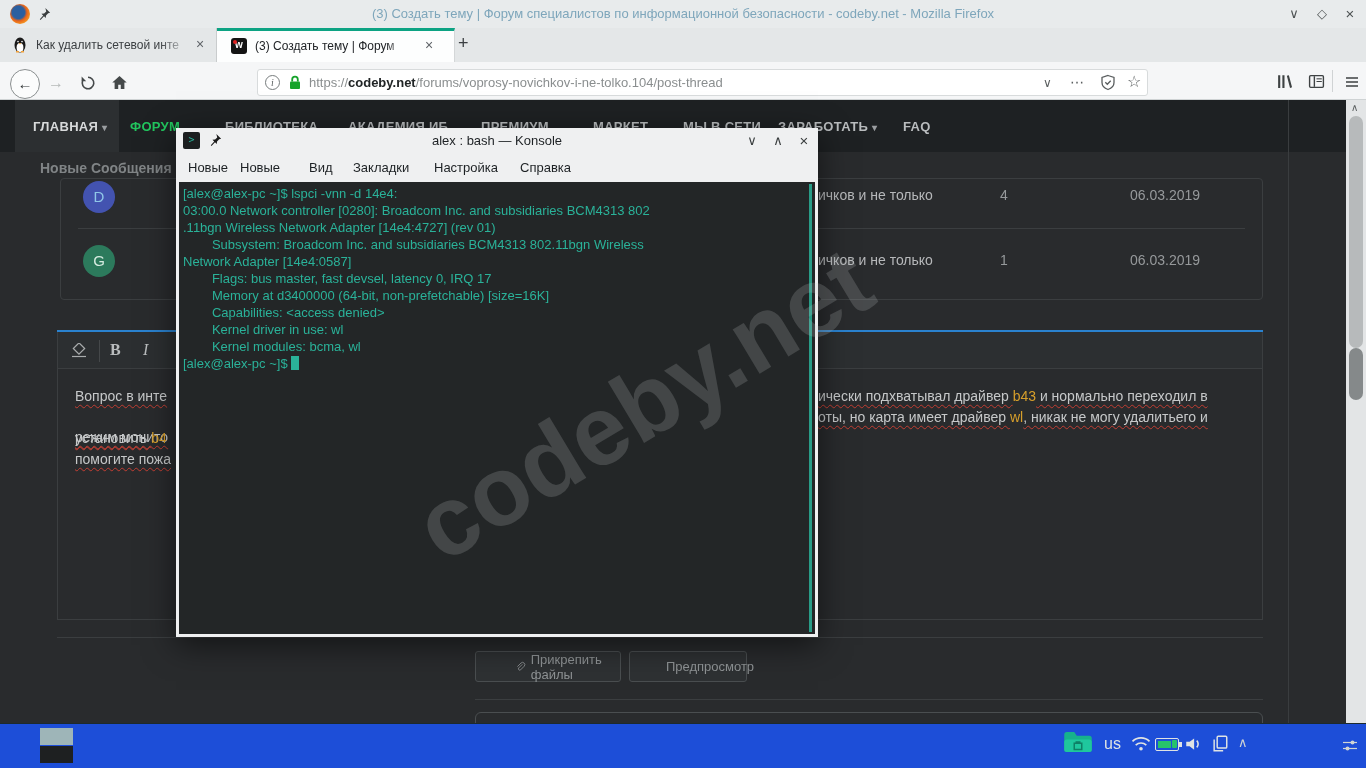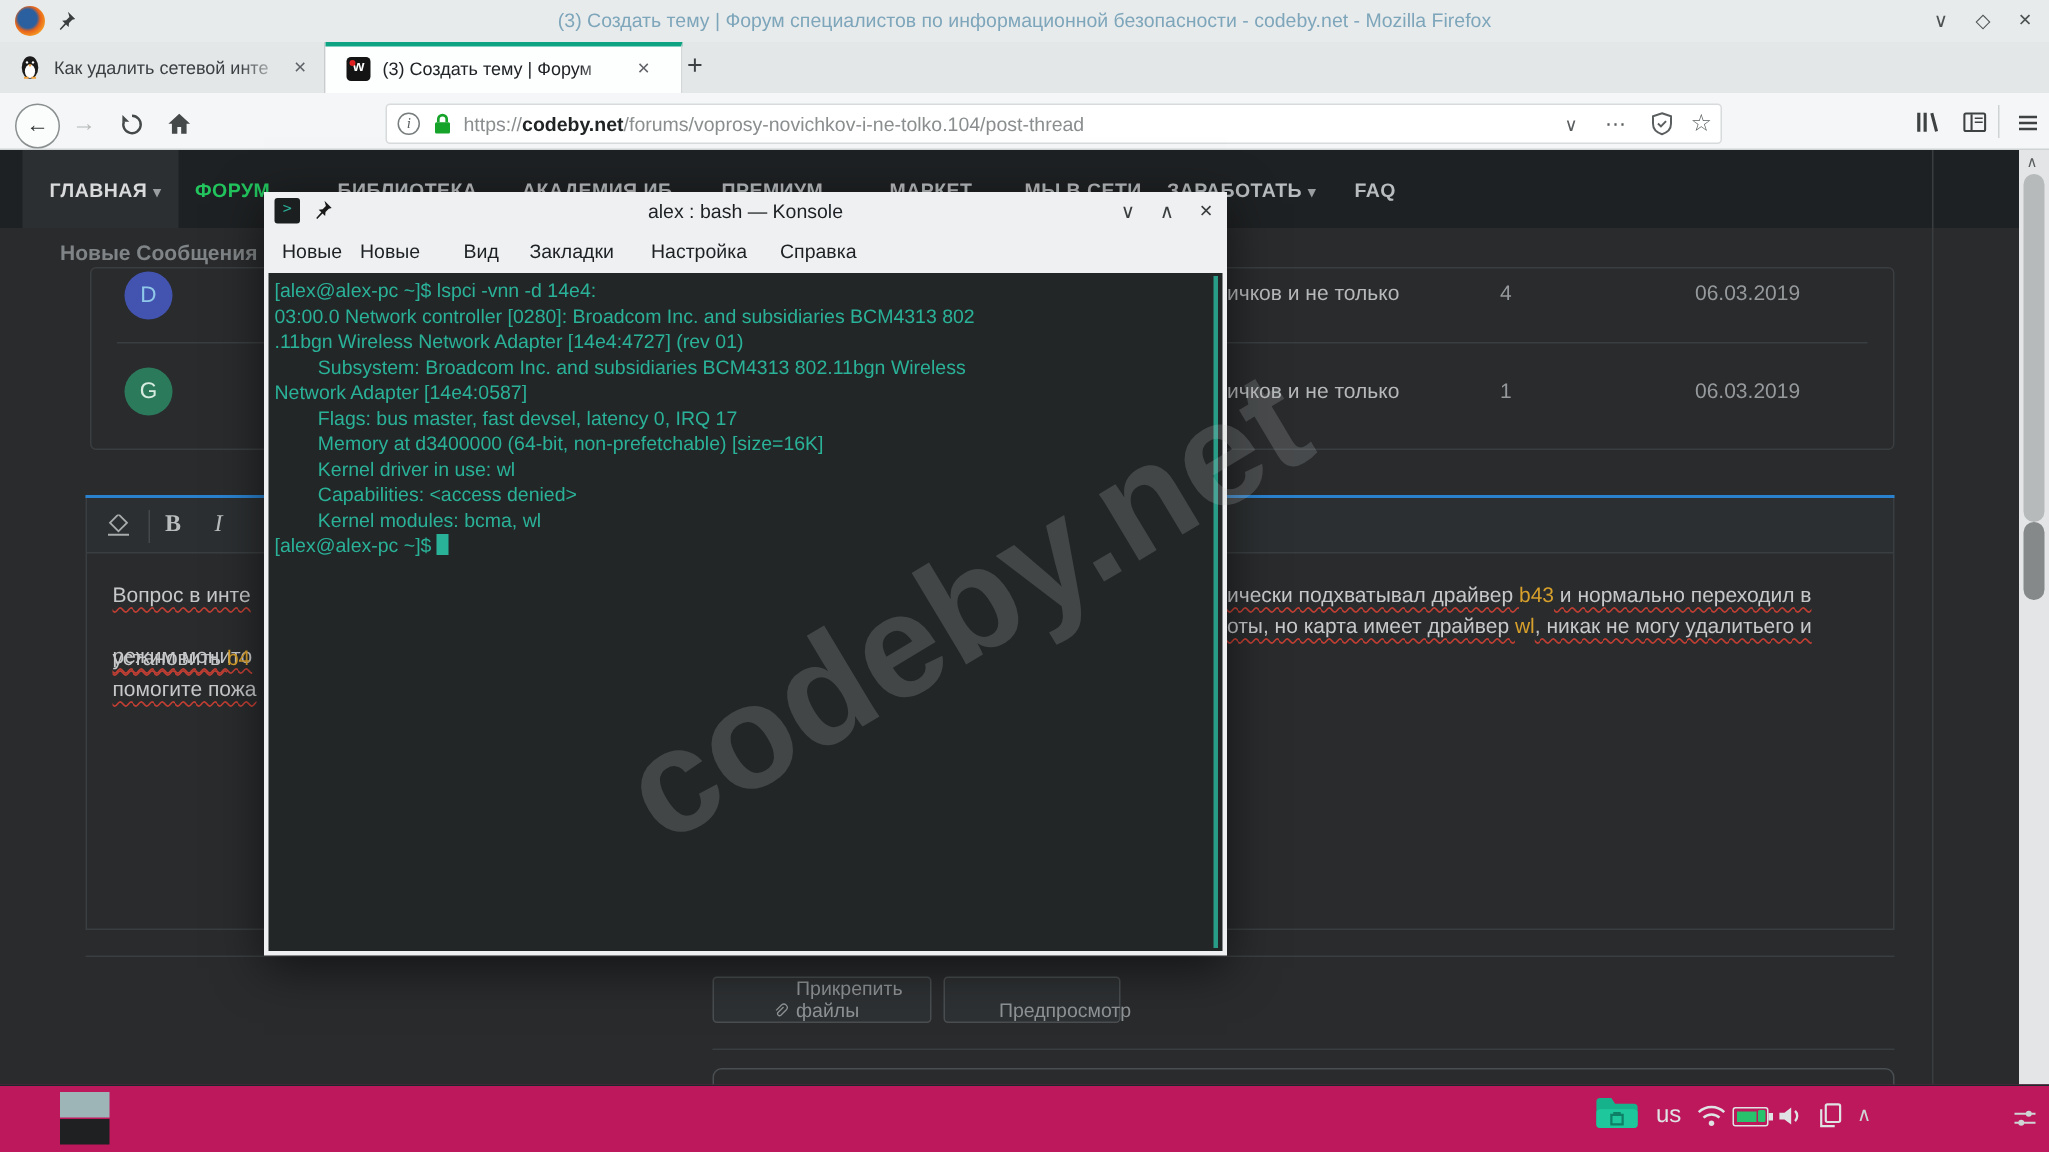--- a/index.html
+++ b/index.html
@@ -53,21 +53,21 @@
 
   .editor-box { left:57px; top:330px; width:1206px; height:290px; border:1px solid #3b3e40; }
   .editor-blue { left:57px; top:330px; width:1206px; height:2px; background:#2a82cf; }
   .editor-toolbar { left:58px; top:332px; width:1204px; height:37px; background:#2c2f31; border-bottom:1px solid #3b3e40; }
   .fmt { color:#b9bcbd; font-family:"Liberation Serif",serif; font-size:16px; }
   .post-line { font-size:14px; color:#c6c8c9; white-space:nowrap; }
   .sp { text-decoration:underline; text-decoration-style:wavy; text-decoration-color:#c23e33; text-decoration-thickness:1px; text-underline-offset:3px; }
   .code-y { color:#d79f2b; }
 
   .ghost-btn { top:651px; height:31px; border:1px solid #4a4e50; border-radius:3px; background:#2e3133;
-               color:#8f9395; font-size:13px; display:flex; align-items:flex-end; justify-content:center; gap:5px;padding-left:39px; }
+               color:#8f9395; font-size:13px; display:flex; align-items:center; justify-content:center; gap:5px;padding-left:39px; }
   .bottom-box { left:475px; top:712px; width:788px; height:30px; border:1px solid #4a4e50; border-radius:6px; }
 
   .scroll-track { left:1346px; top:100px; width:20px; height:623px; background:#e3e5e6; }
   .scroll-thumb { left:1349px; width:14px; border-radius:7px; }
 
   
   .konsole { left:176px; top:128px; width:642px; height:509px; background:#eff0f1; z-index:10;
              box-shadow:0 8px 30px rgba(0,0,0,.55); }
   .k-titlebar { left:0; top:0; width:642px; height:25px; }
   .k-icon { left:7px; top:4px; width:17px; height:17px; background:#1c1f20; border-radius:2px;
@@ -79,21 +79,21 @@
   .tline { font-family:Liberation Sans, sans-serif; font-size:13px; line-height:17px; color:#2ab299; white-space:pre; padding-left:4px; }
   .cursor { display:inline-block; width:8px; height:14px; background:#2ab299; vertical-align:-2px; }
   .k-scroll { left:633px; top:56px; width:3px; height:448px; background:#2ab299; opacity:.85; }
 
   
   .watermark { left:425px; top:475px; height:120px; line-height:120px; font-size:98px; font-weight:bold;
                color:rgba(196,200,202,0.20); white-space:nowrap; transform-origin:left center;
                transform:rotate(-31deg); z-index:20; pointer-events:none; }
 
   
-  .taskbar { left:0; top:723px; width:1366px; height:45px; background:#be185d; z-index:40; border-top:1px solid #1c2a2e; }
+  .taskbar { left:0; top:723px; width:1366px; height:45px; background:#1d4ed8; z-index:40; border-top:1px solid #1c2a2e; }
   .pager-cell { left:40px; width:33px; height:17px; }
   .tray-glyph { color:#dfe3e3; }
   .kb-layout { left:1104px; top:734px; font-size:16px; color:#dfe3e3; }
   .battery { left:1155px; top:737px; width:24px; height:13px; border:1.5px solid #dfe3e3; border-radius:2px; }
   .battery .fill { position:absolute; left:1.5px; top:1.5px; width:13px; height:7px; background:#27c26b; }
   .battery .plug { position:absolute; left:16px; top:1px; width:5px; height:8px; background:#27c26b; border-radius:1px; }
   .battery .tip { position:absolute; left:23px; top:2.5px; width:2.5px; height:5px; background:#dfe3e3; }
 </style>
 </head>
 <body>
@@ -260,22 +260,22 @@
     <div class="abs k-menuitem" style="left:344px">Справка</div>
     <div class="abs k-term">
       <div style="height:3px"></div>
       <div class="tline">[alex@alex-pc ~]$ lspci -vnn -d 14e4:</div>
       <div class="tline">03:00.0 Network controller [0280]: Broadcom Inc. and subsidiaries BCM4313 802</div>
       <div class="tline">.11bgn Wireless Network Adapter [14e4:4727] (rev 01)</div>
       <div class="tline">        Subsystem: Broadcom Inc. and subsidiaries BCM4313 802.11bgn Wireless</div>
       <div class="tline">Network Adapter [14e4:0587]</div>
       <div class="tline">        Flags: bus master, fast devsel, latency 0, IRQ 17</div>
       <div class="tline">        Memory at d3400000 (64-bit, non-prefetchable) [size=16K]</div>
+      <div class="tline">        Capabilities: &lt;access denied&gt;</div>
       <div class="tline">        Kernel driver in use: wl</div>
-      <div class="tline">        Capabilities: &lt;access denied&gt;</div>
       <div class="tline">        Kernel modules: bcma, wl</div>
       <div class="tline"></div>
       <div class="tline"><span>[alex@alex-pc ~]$ </span><span class="cursor"></span></div>
     </div>
     <div class="abs k-scroll"></div>
   </div>
 
   <div class="abs watermark">codeby.net</div>
 
   <div class="abs taskbar">

